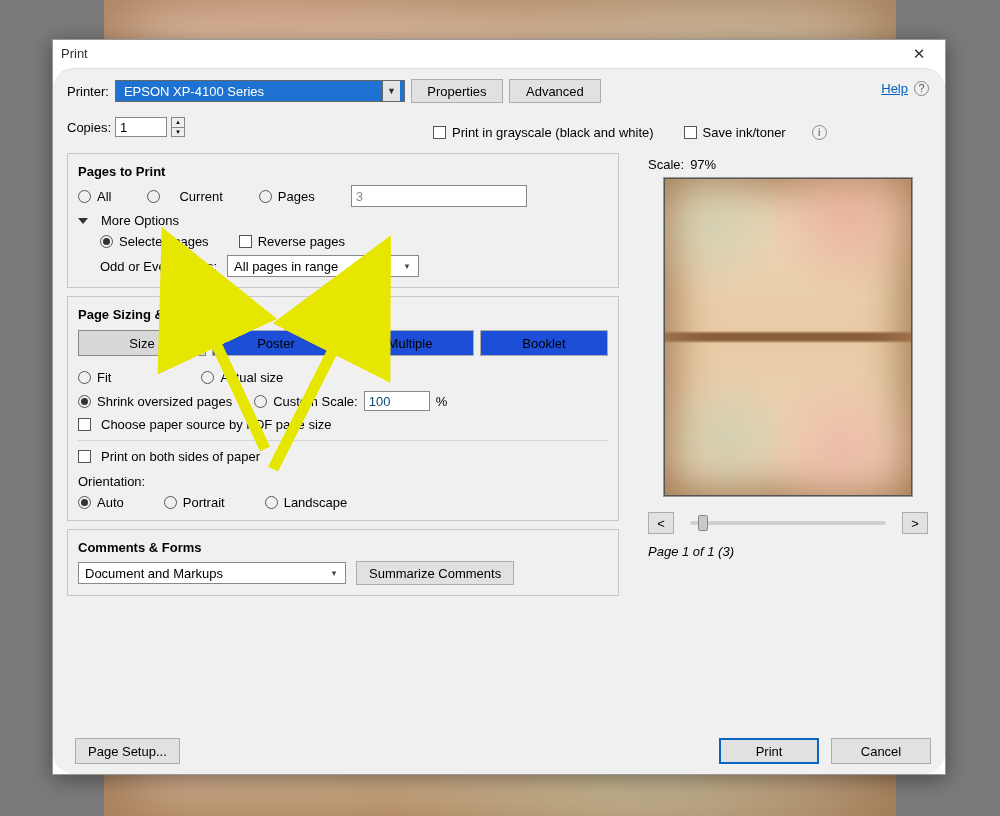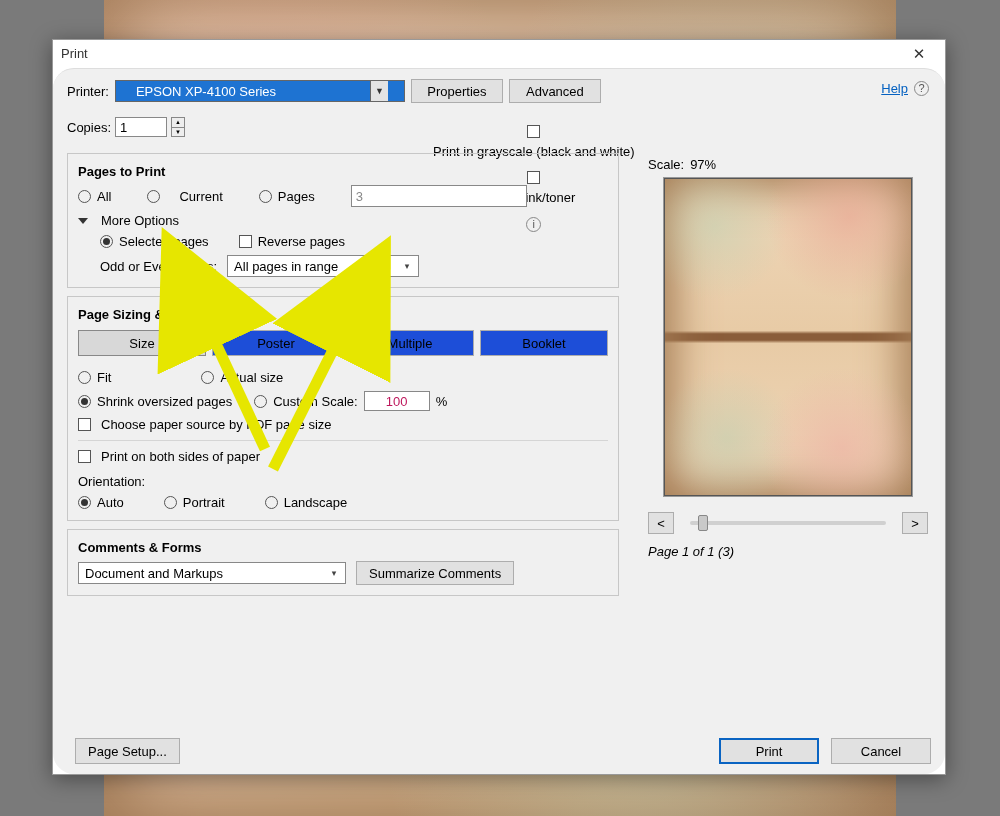--- a/index.html
+++ b/index.html
@@ -46,21 +46,21 @@
   .slider { flex:1; height:4px; background:#d0d0d0; position:relative; margin:0 10px; border-radius:2px;}
   .slider .thumb { position:absolute; top:-6px; left:8px; width:10px; height:16px; background:#c9c9c9; border:1px solid #888; border-radius:2px;}
   .primary { background:#e1e1e1; border:2px solid #0a64c2; height:26px; width:100px;}
   .hr { height:1px; background:#d5d5d5; margin:8px 0;}
   .arrow { position:absolute; pointer-events:none;}
   .combo { display:inline-flex; align-items:center; justify-content:space-between; padding:0 4px 0 6px; background:#fff; border:1px solid #888;}
   .combo .dd { width:14px; height:100%; display:flex; align-items:center; justify-content:center; font-size:9px; color:#444;}
   .check-box { width:13px; height:13px; border:1px solid #555; display:inline-block; background:#fff;}
   .leftcol { position:absolute; left:14px; top:10px; width:560px;}
   .printerSel { width:290px; height:22px; background:#1e73d2; color:#fff; border:1px solid #666;
-                display:inline-flex; align-items:center; padding:0 20px; justify-content:space-between;}
+                display:inline-flex; align-items:center; padding:0 8px; justify-content:space-between;}
   .printerSel .dd { width:18px; height:100%; background:#e4e4e4; color:#333; display:flex; align-items:center; justify-content:center; font-size:9px; margin-right:-4px; border-left:1px solid #666;}
   .subrow { display:flex; align-items:center; gap:10px; margin-top:6px;}
   .tri { display:inline-block; width:0; height:0; border-left:5px solid transparent; border-right:5px solid transparent; border-top:6px solid #333; margin-right:3px;}
   .leftsections { position:absolute; left:14px; top:84px; width:552px;}
   .section { border:1px solid #c7c7c7; padding:10px; margin-bottom:8px;}
   .bottom-ctrls { position:absolute; bottom:10px; left:14px; right:14px; display:flex; justify-content:space-between; align-items:center;margin-left:8px;}
   .radio-o { width:13px; height:13px; border:1px solid #555; border-radius:50%; display:inline-flex; align-items:center; justify-content:center;}
   .radio-o.checked::after { content:""; width:7px; height:7px; background:#333; border-radius:50%;}
 </style>
 </head>
@@ -94,21 +94,21 @@
             <div>▼</div>
           </div>
       </div>
     </div>
 
     <div style="position:absolute; right:16px; top:12px;" class="row">
       <span class="help">Help</span>
       <span class="info">?</span>
     </div>
 
-    <div style="position:absolute; left:380px; top:56px;flex-direction:column;" class="row">
+    <div style="position:absolute; left:380px; top:56px;" class="row">
       <span class="check-box"></span>
       <span>Print in grayscale (black and white)</span>
       <span style="width:18px"></span>
       <span class="check-box"></span>
       <span>Save ink/toner</span>
       <span style="width:14px"></span>
       <span class="info">i</span>
     </div>
 
     <div class="leftsections">
@@ -175,21 +175,21 @@
             </span>
         </div>
         <div class="subrow" style="gap:22px;">
           <span class="row" style="gap:6px;">
               <span class="radio-o checked"></span>
               <span>Shrink oversized pages</span>
             </span>
           <span class="row" style="gap:6px;">
             <span class="radio-o"></span>
             <span>Custom Scale:</span>
-            <input type="text" style="width: 66px; color: #be185d; border: 1px solid rgb(136, 136, 136); height: 20px; text-align: center;" value="100">
+            <input type="text" style="width: 66px; color: #0c4a6e; border: 1px solid rgb(136, 136, 136); height: 20px;" value="100">
             <span>%</span>
           </span>
         </div>
         <div class="subrow">
           <span class="check-box"></span>
           <span>Choose paper source by PDF page size</span>
         </div>
         <div class="hr"></div>
         <div class="subrow" style="margin-top:0;">
           <span class="check-box"></span>

